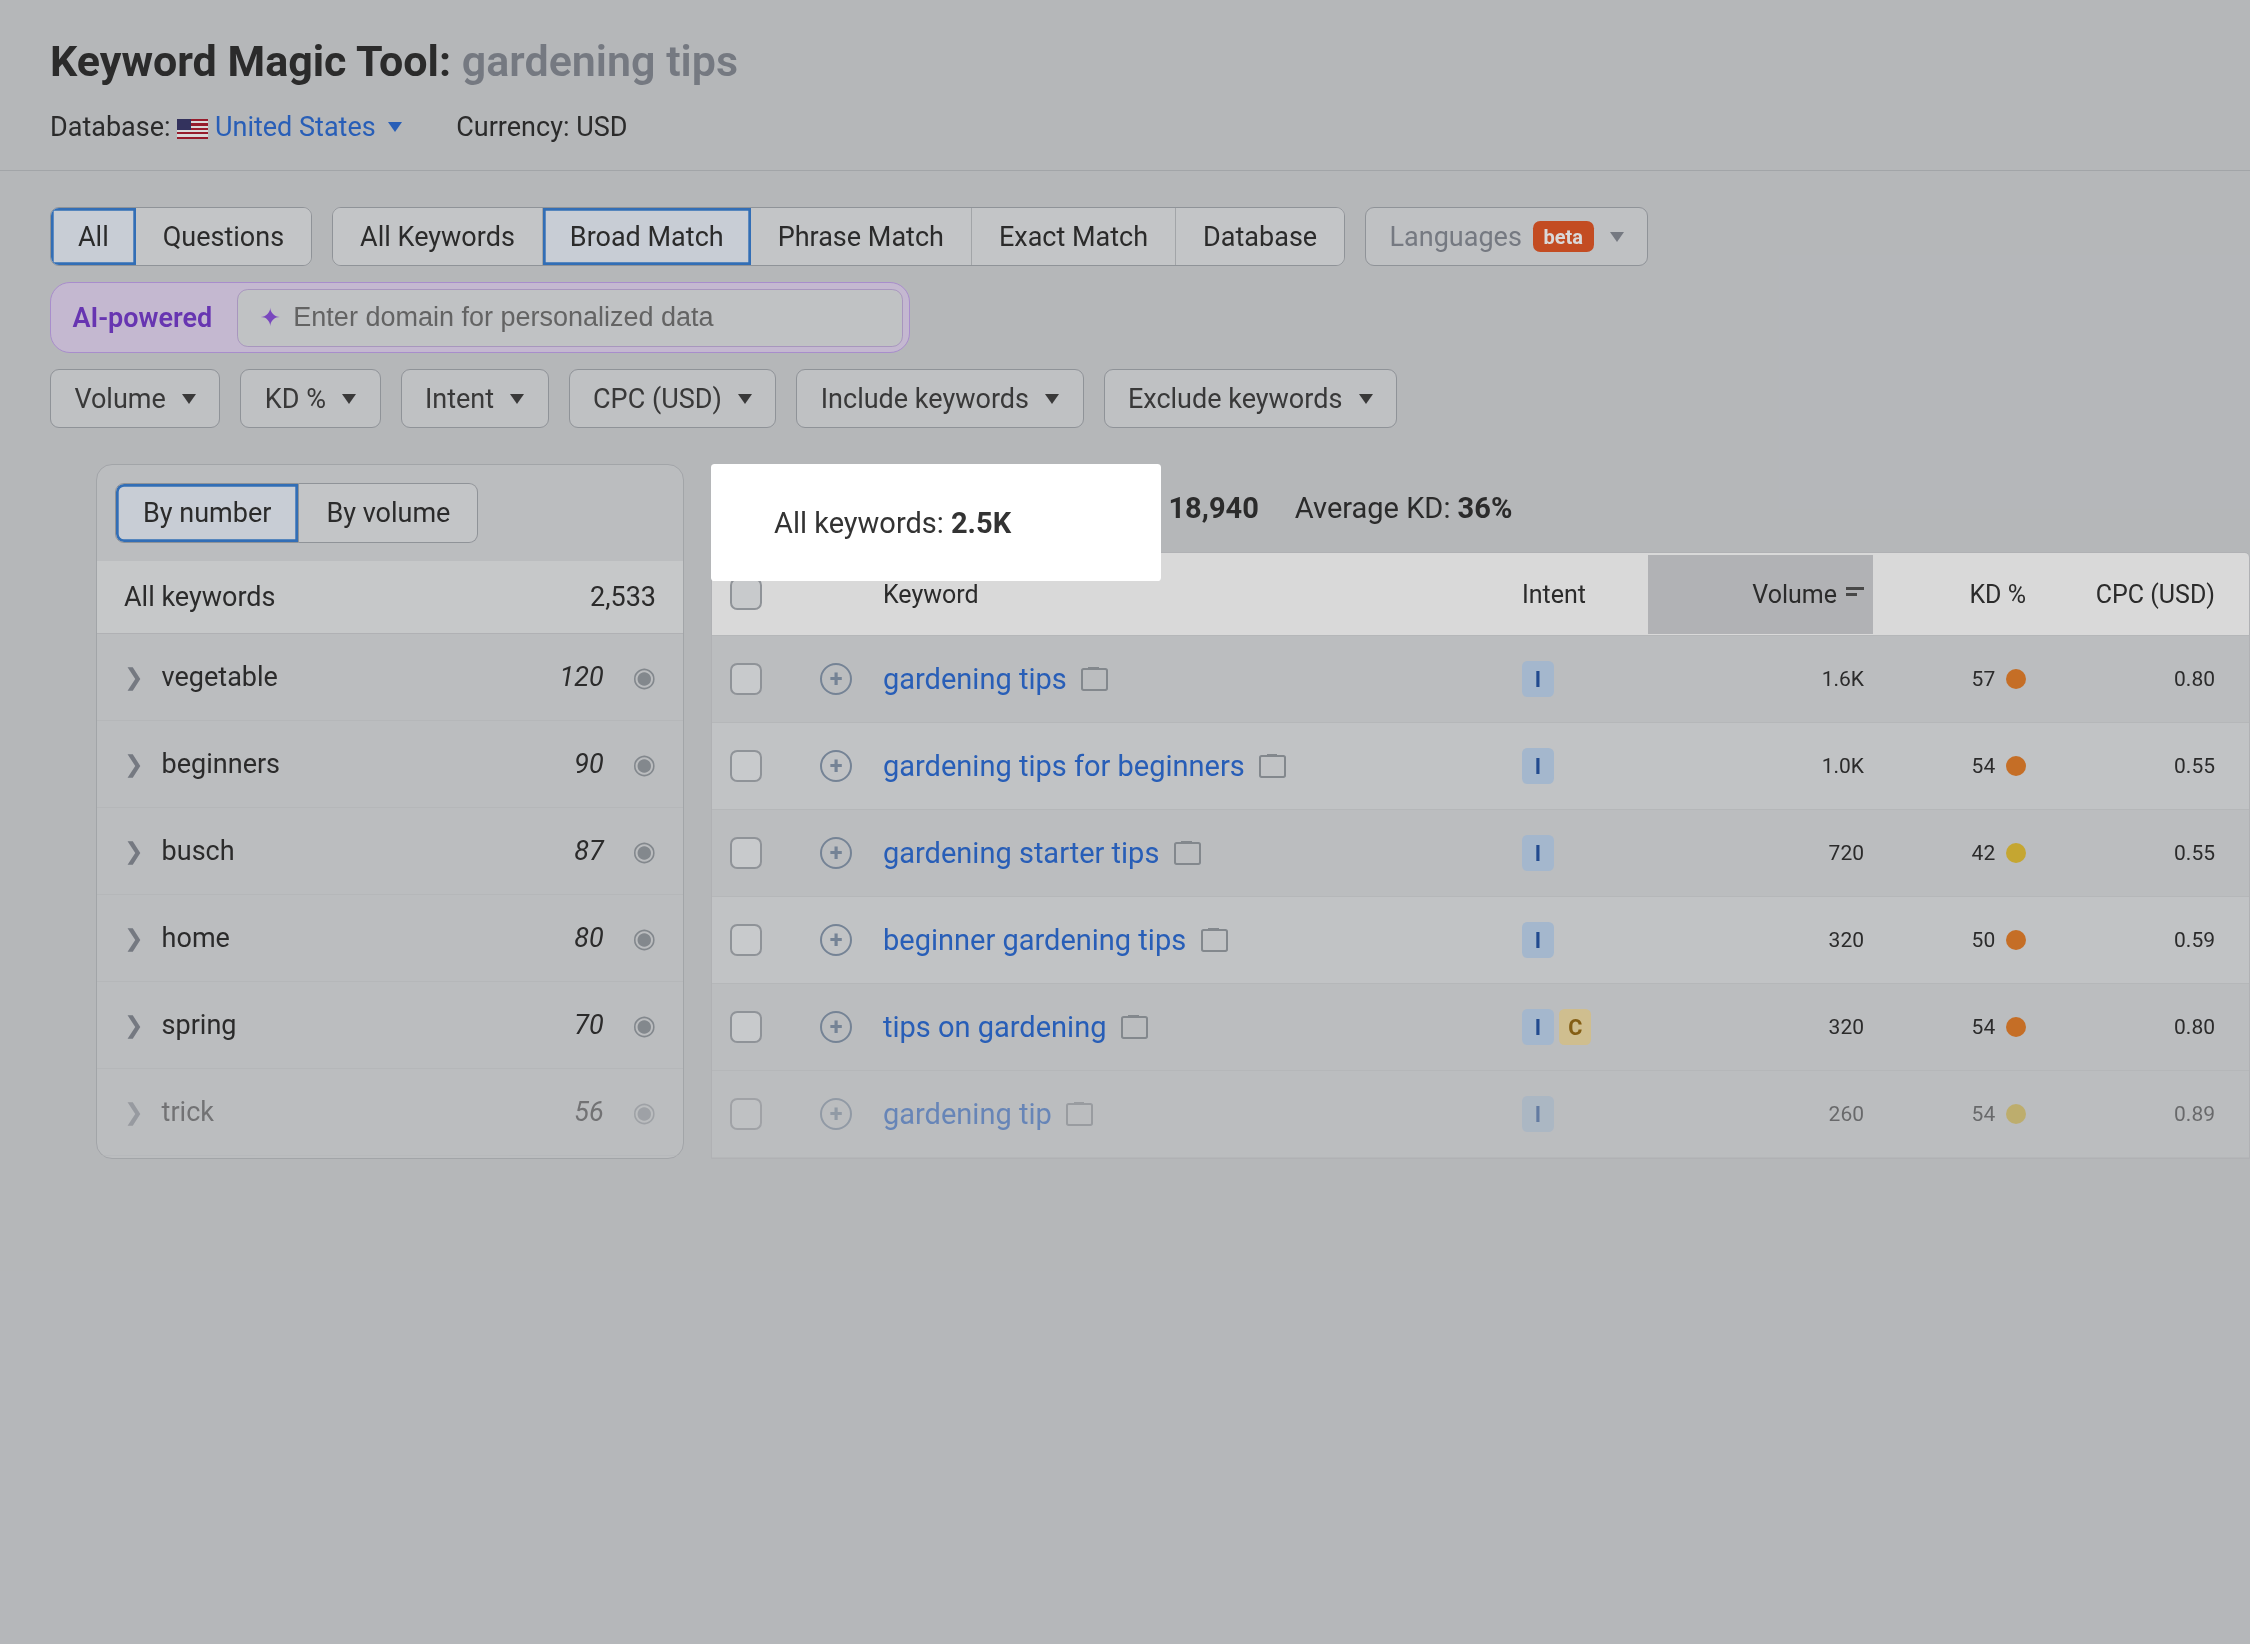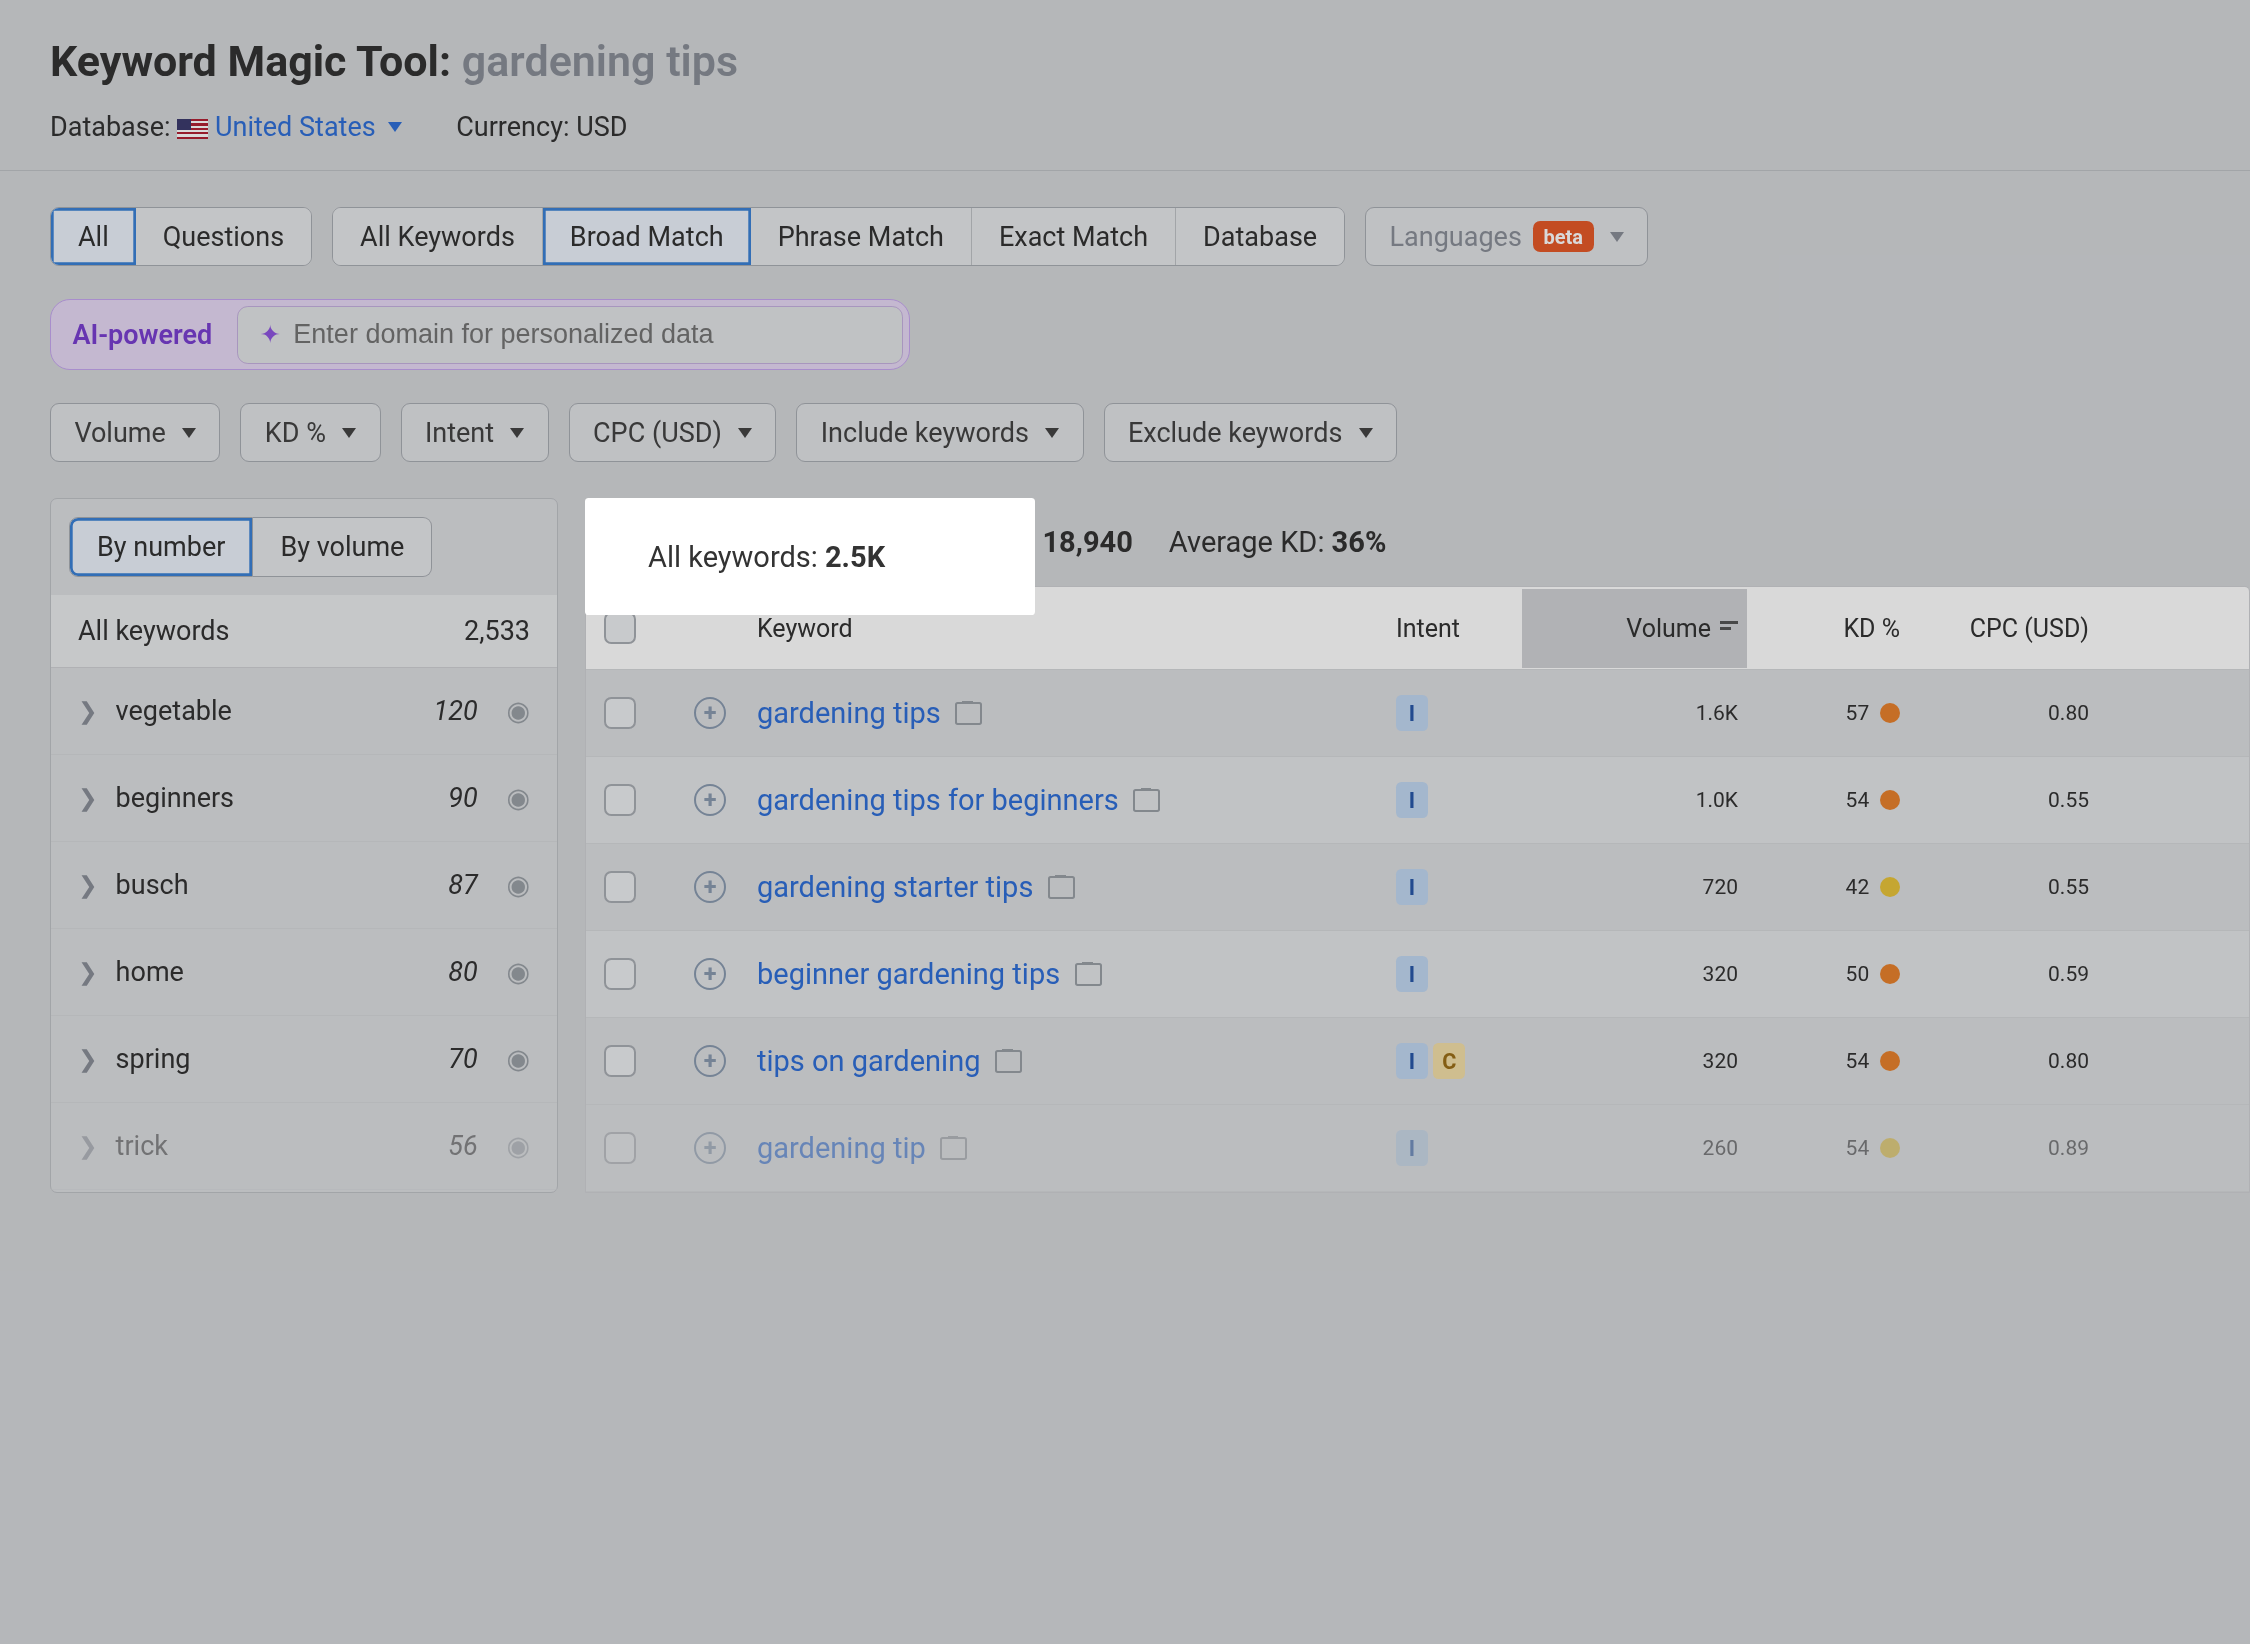--- a/index.html
+++ b/index.html
@@ -52,21 +52,21 @@
     border-left: 7.2px solid transparent;
     border-right: 7.2px solid transparent;
     border-top: 10.8px solid currentColor;
     margin-left: 5.4px;
   }
   .divider { border-top: 1.8px solid #bfc2c6; margin: 0 0 0 0; }
   .toolbar {
     padding: 36px 50px 0 50px;
     display: flex;
     flex-direction: column;
-    gap: 33px;
+    gap: 16px;
   }
   .row { display: flex; align-items: center; gap: 20px; flex-wrap: wrap; }
   .seg-group { display: inline-flex; border: 1.8px solid #a9adb3; border-radius: 9px; overflow: hidden; background:#e1e3e6; }
   .seg {
     padding: 12.6px 27px;
     font-size: 27px;
     color: #333;
     background: #e6e8ea;
     border-right: 1.8px solid #bfc2c6;
     cursor: pointer;
@@ -128,24 +128,25 @@
     padding: 3.6px 10.8px;
     border-radius: 7.2px;
   }
   .lang-pill { color: #8a8f98; }
   .content {
     display: flex;
     padding: 36px 0 0 50px;
     gap: 27px;
   }
   .sidebar {
-    width: 508px;
+    width: 588px;
     border: 1.8px solid #bfc2c6;
-    border-radius: 7px;
+    border-radius: 16px;
     background: #dcdee1;
+    margin-left: 46px;
   }
   .sidebar-tabs {
     display: flex;
     padding: 18px;
     gap: 0;
   }
   .sidetab {
     padding: 12.6px 27px;
     font-size: 27px;
     border: 1.8px solid #a9adb3;

